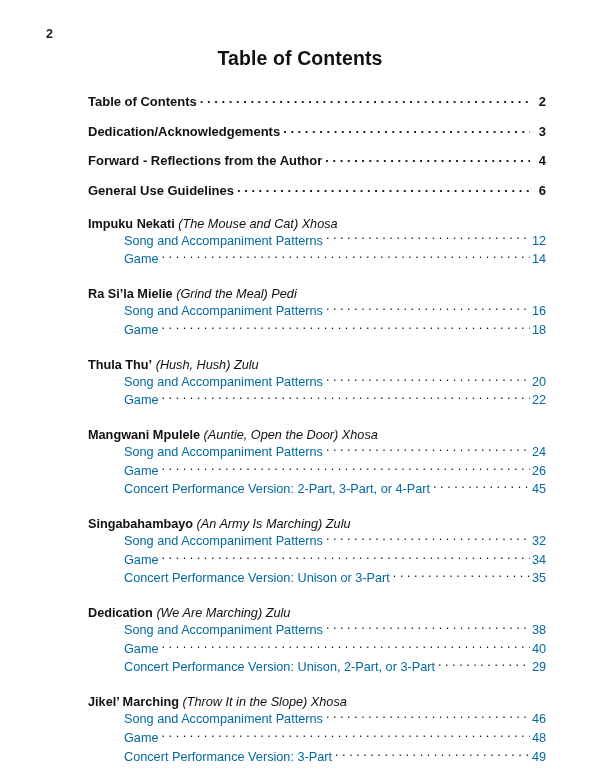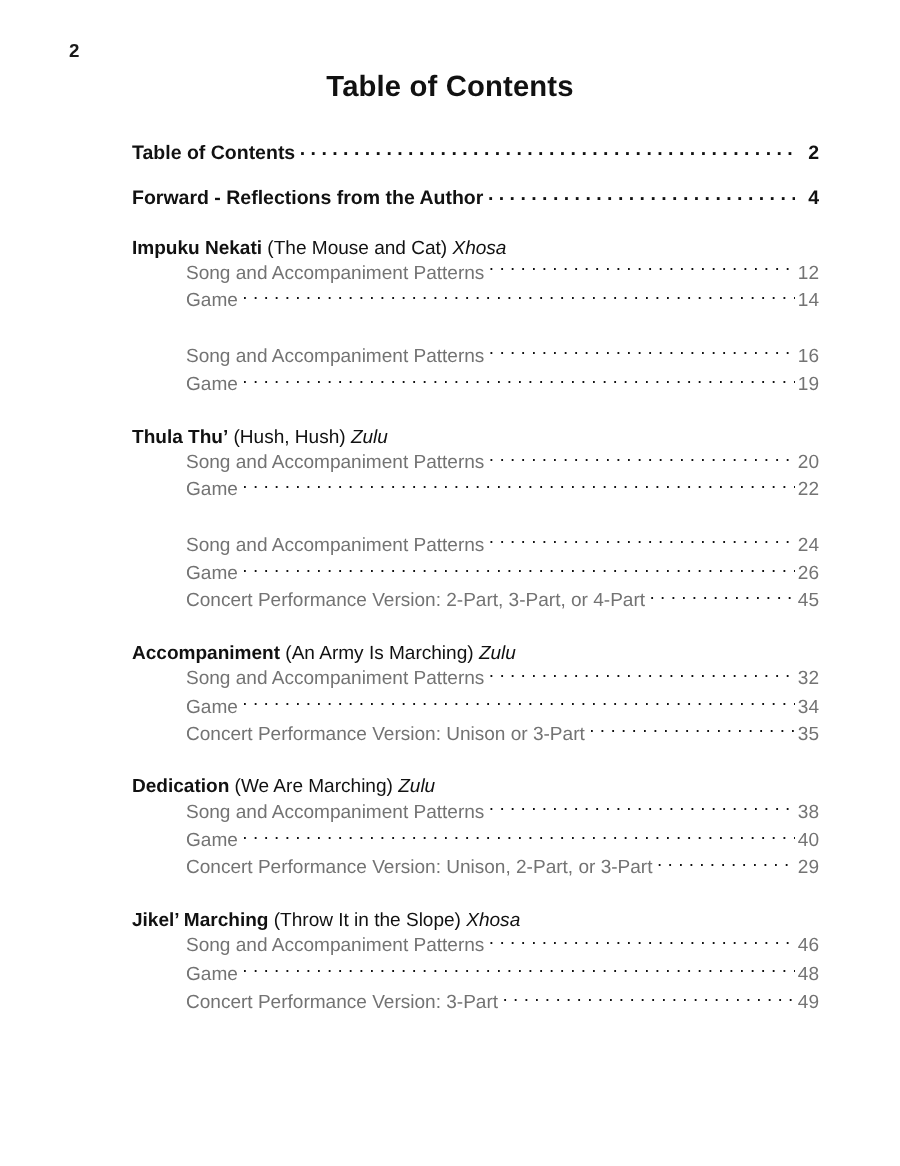--- a/index.html
+++ b/index.html
@@ -100,33 +100,34 @@
     font-size: 12.7px;
     color: #111111;
     margin-bottom: 1px;
     white-space: nowrap;
   }
   .song-head .title {
     font-weight: bold;
   }
   .song-head .trans {
     font-weight: normal;
+    font-style: italic;
   }
   .song-head .lang {
     font-style: italic;
     font-weight: normal;
   }
 
   .sub-list {
     margin-left: 36px;
   }
   .sub-row {
     font-size: 12.7px;
     font-weight: normal;
-    color: #737373;
+    color: #0369a1;
     margin-bottom: 0.5px;
     line-height: 1.42;
   }
 </style>
 </head>
 <body>
 
 <div class="page">
 
   <div class="folio">2</div>
@@ -134,91 +135,103 @@
   <div class="doc-title">Table of Contents</div>
 
   <div class="toc">
     <div id="top-entries">
         <div class="row top-entry">
           <span class="label">Table of Contents</span>
           <span class="leader"></span>
           <span class="pageno">2</span>
         </div>
         <div class="row top-entry">
+          <span class="label">Dedication/Acknowledgements</span>
+          <span class="leader"></span>
+          <span class="pageno">3</span>
+        </div>
+        <div class="row top-entry">
           <span class="label">Forward - Reflections from the Author</span>
           <span class="leader"></span>
           <span class="pageno">4</span>
+        </div>
+        <div class="row top-entry">
+          <span class="label">General Use Guidelines</span>
+          <span class="leader"></span>
+          <span class="pageno">6</span>
         </div>
       </div>
     <div id="song-sections">
         <div class="song-group">
           <div class="song-head"><span class="title">Impuku Nekati</span><span class="trans"> (The Mouse and Cat)</span><span class="lang"> Xhosa</span></div>
           <div class="sub-list">
             <div class="row sub-row">
               <span class="label">Song and Accompaniment Patterns</span>
               <span class="leader"></span>
               <span class="pageno">12</span>
             </div>
             <div class="row sub-row">
               <span class="label">Game</span>
               <span class="leader"></span>
               <span class="pageno">14</span>
             </div>
           </div>
         </div>
         <div class="song-group">
+          <div class="song-head"><span class="title">Ra Si’la Mielie</span><span class="trans"> (Grind the Meal)</span><span class="lang"> Pedi</span></div>
           <div class="sub-list">
             <div class="row sub-row">
               <span class="label">Song and Accompaniment Patterns</span>
               <span class="leader"></span>
               <span class="pageno">16</span>
             </div>
             <div class="row sub-row">
               <span class="label">Game</span>
               <span class="leader"></span>
-              <span class="pageno">19</span>
+              <span class="pageno">18</span>
             </div>
           </div>
         </div>
         <div class="song-group">
           <div class="song-head"><span class="title">Thula Thu’</span><span class="trans"> (Hush, Hush)</span><span class="lang"> Zulu</span></div>
           <div class="sub-list">
             <div class="row sub-row">
               <span class="label">Song and Accompaniment Patterns</span>
               <span class="leader"></span>
               <span class="pageno">20</span>
             </div>
             <div class="row sub-row">
               <span class="label">Game</span>
               <span class="leader"></span>
               <span class="pageno">22</span>
             </div>
           </div>
         </div>
         <div class="song-group">
+          <div class="song-head"><span class="title">Mangwani Mpulele</span><span class="trans"> (Auntie, Open the Door)</span><span class="lang"> Xhosa</span></div>
           <div class="sub-list">
             <div class="row sub-row">
               <span class="label">Song and Accompaniment Patterns</span>
               <span class="leader"></span>
               <span class="pageno">24</span>
             </div>
             <div class="row sub-row">
               <span class="label">Game</span>
               <span class="leader"></span>
               <span class="pageno">26</span>
             </div>
             <div class="row sub-row">
               <span class="label">Concert Performance Version: 2-Part, 3-Part, or 4-Part</span>
               <span class="leader"></span>
               <span class="pageno">45</span>
             </div>
           </div>
         </div>
         <div class="song-group">
-          <div class="song-head"><span class="title">Accompaniment</span><span class="trans"> (An Army Is Marching)</span><span class="lang"> Zulu</span></div>
+          <div class="song-head"><span class="title">Singabahambayo</span><span class="trans"> (An Army Is Marching)</span><span class="lang"> Zulu</span></div>
           <div class="sub-list">
             <div class="row sub-row">
               <span class="label">Song and Accompaniment Patterns</span>
               <span class="leader"></span>
               <span class="pageno">32</span>
             </div>
             <div class="row sub-row">
               <span class="label">Game</span>
               <span class="leader"></span>
               <span class="pageno">34</span>

